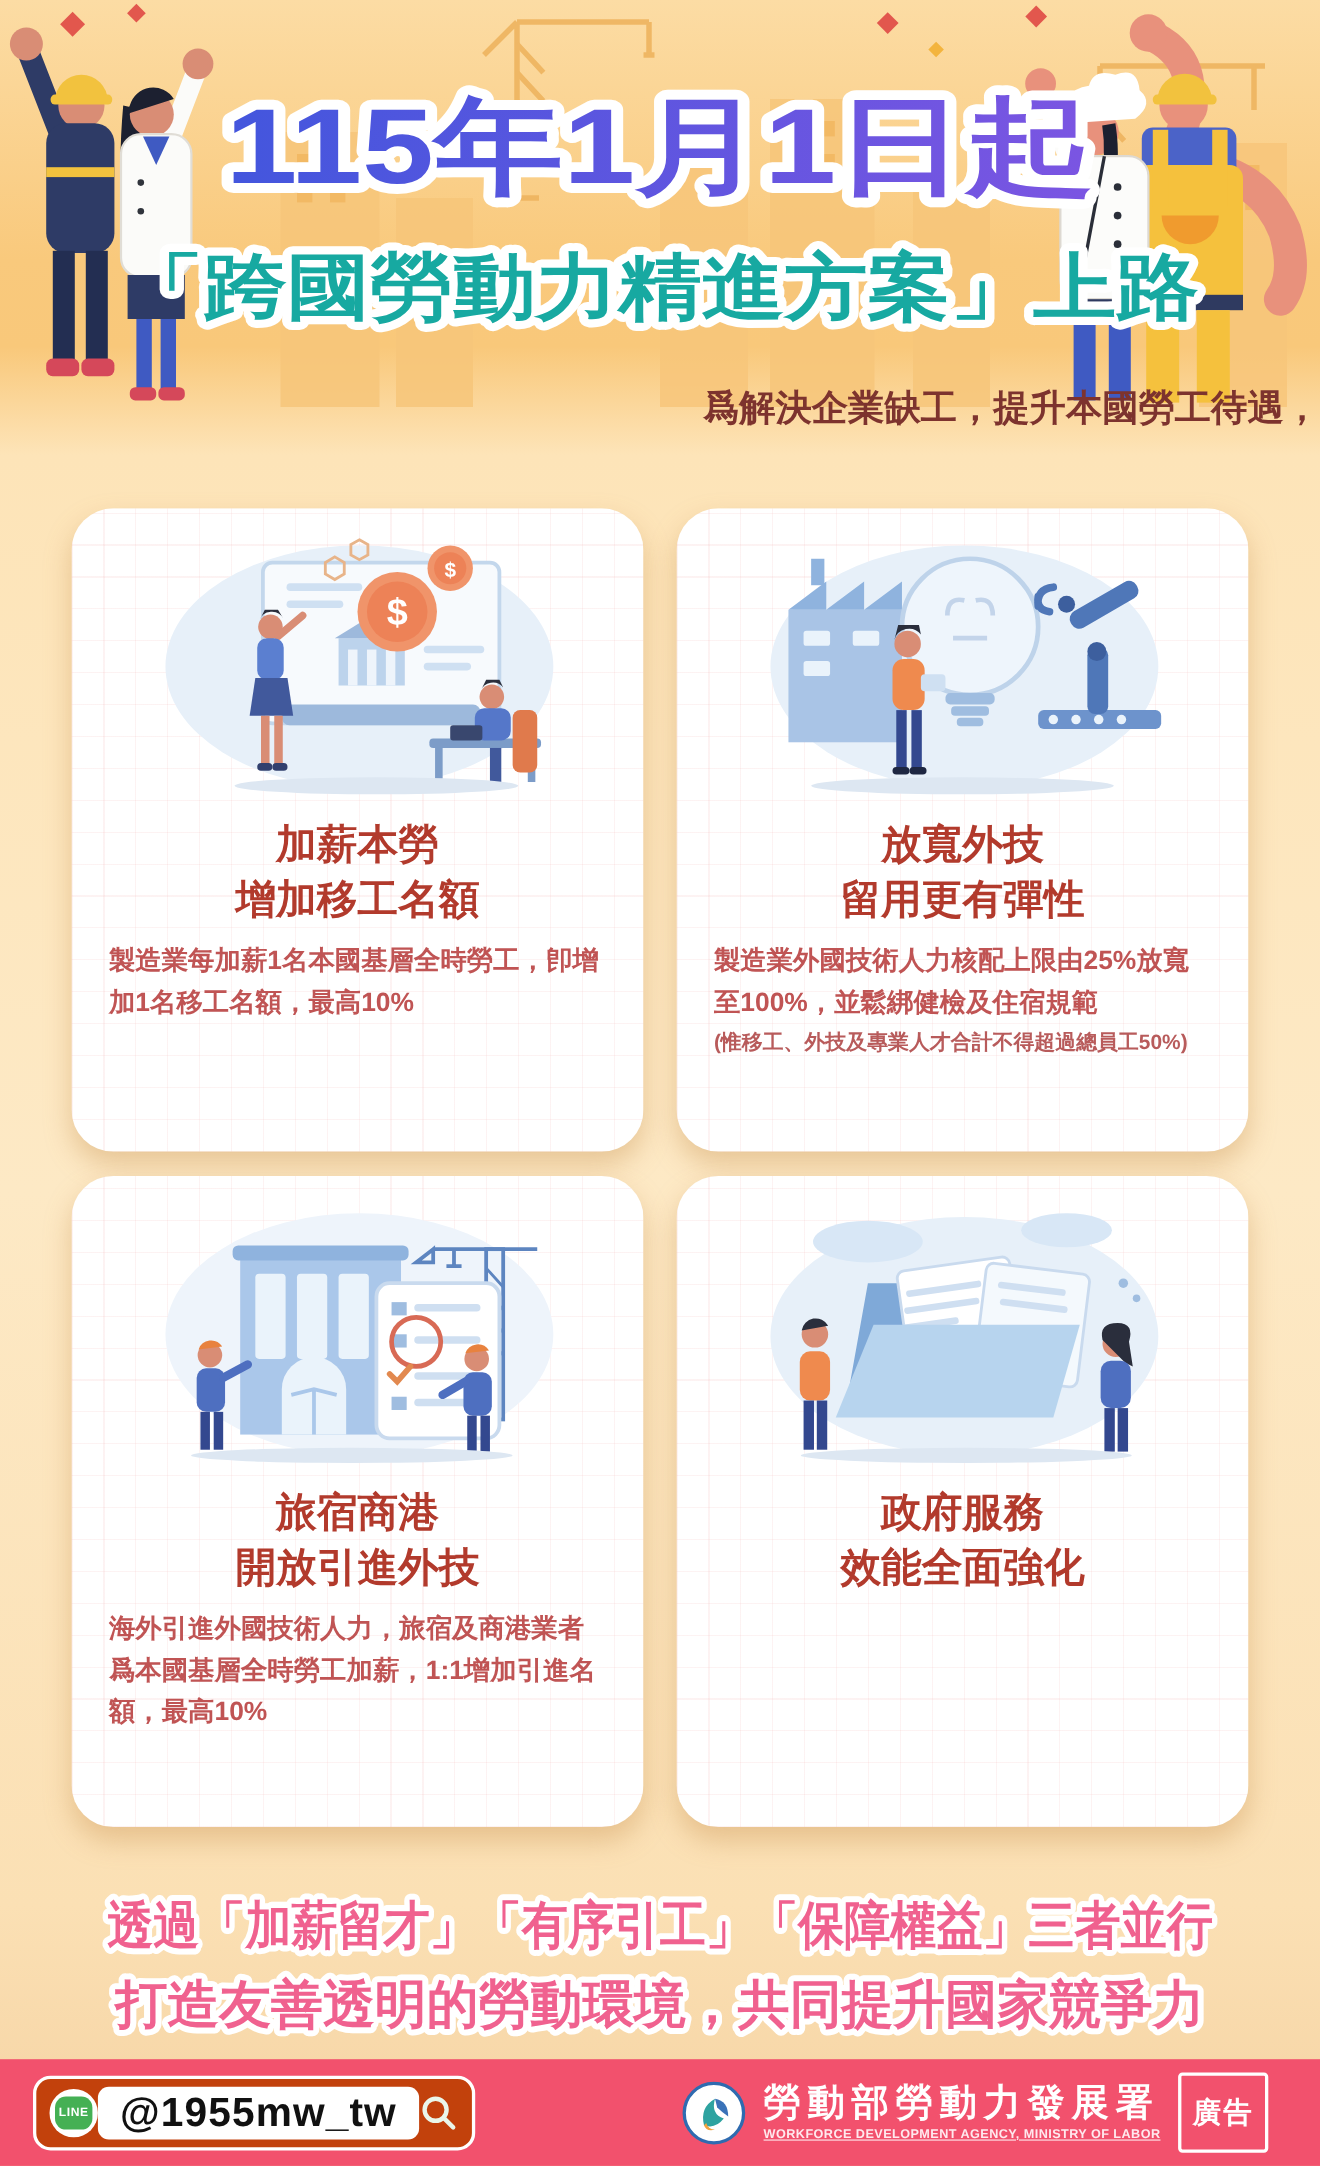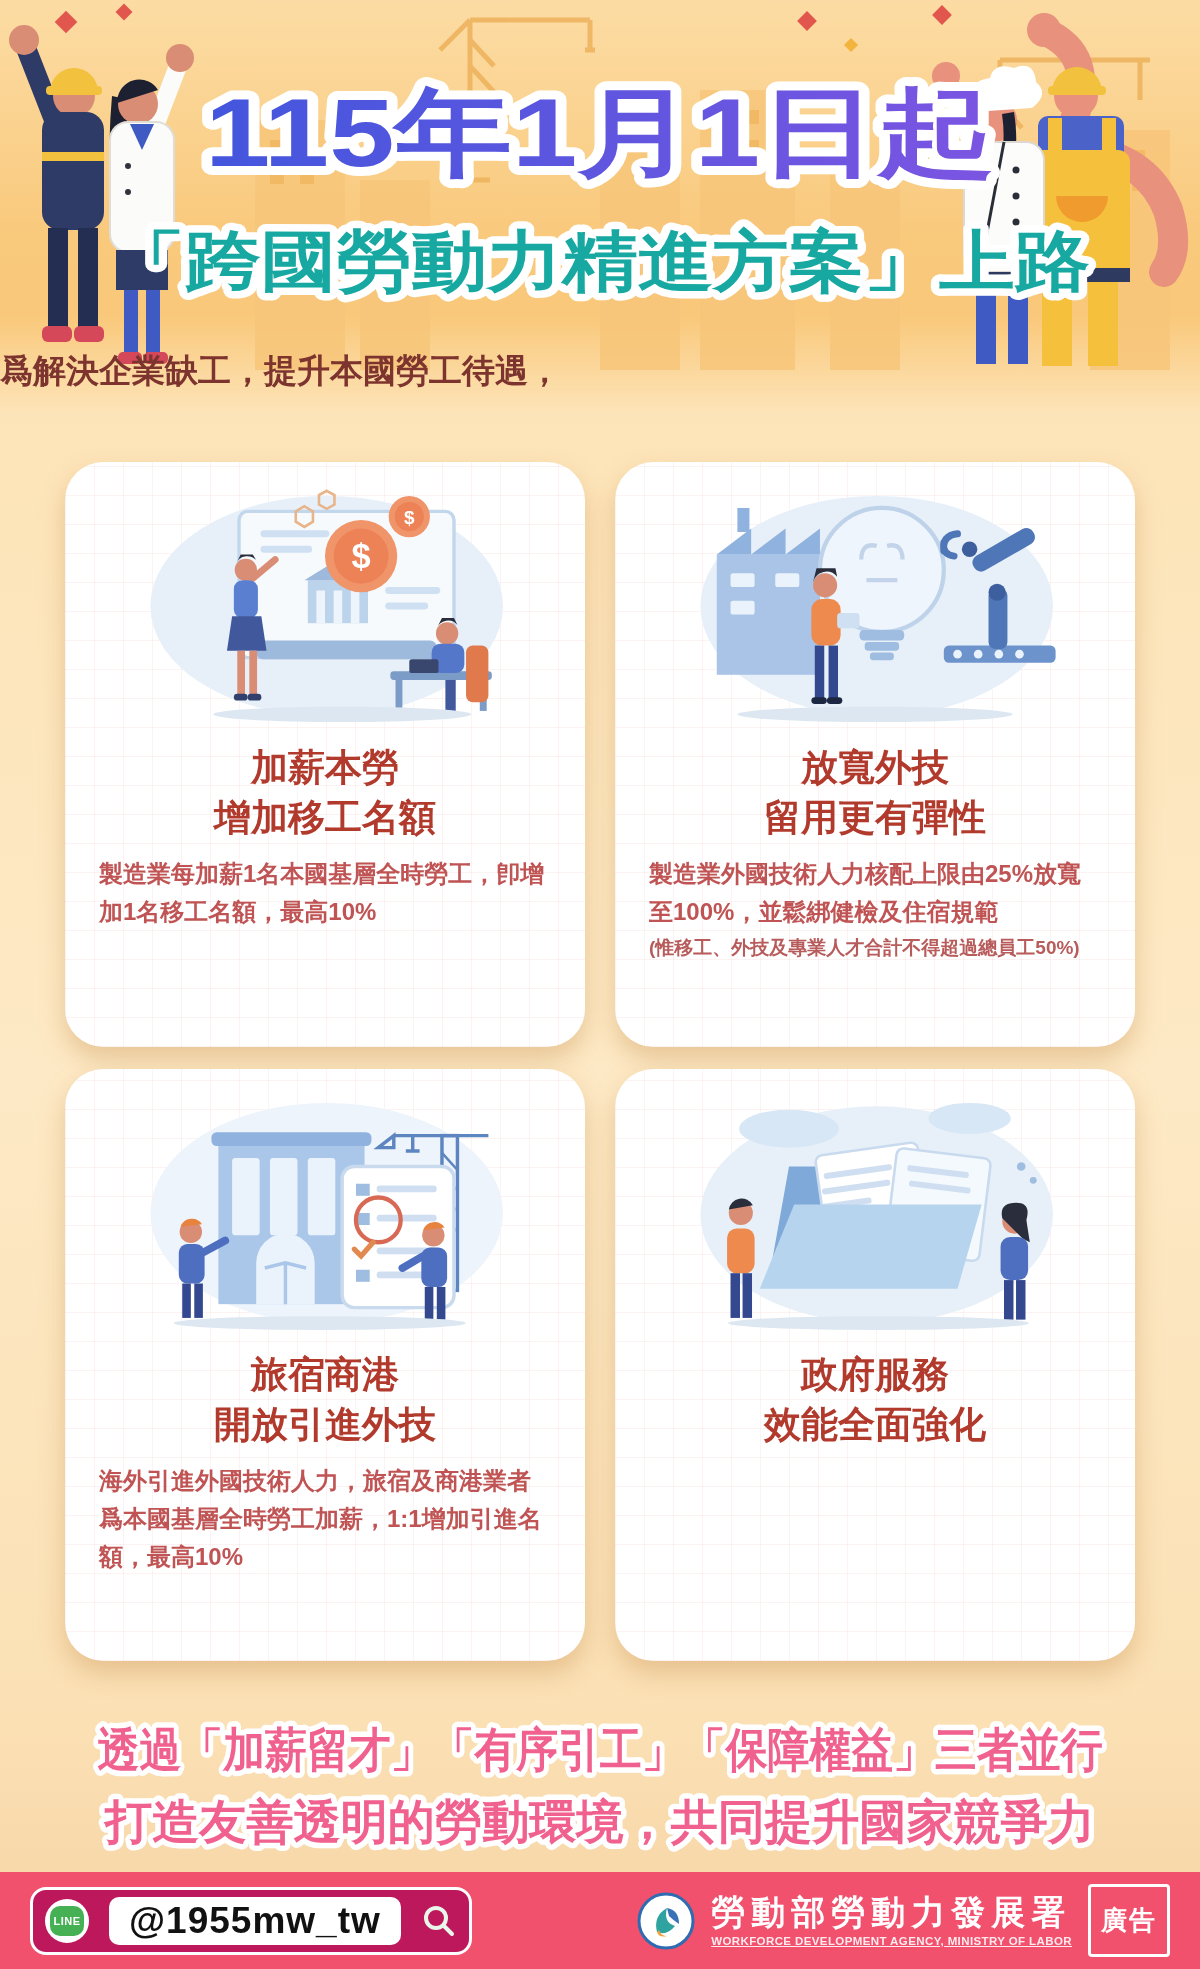--- a/index.html
+++ b/index.html
@@ -15,21 +15,21 @@
   svg text{ font-family:"Liberation Sans","DejaVu Sans",sans-serif; }
 
   
   .skyline{ position:absolute; top:0; left:0; width:1200px; height:420px; }
   .hero-left{ position:absolute; top:0; left:-8px; width:240px; height:380px; }
   .hero-right{ position:absolute; top:0; right:-10px; width:290px; height:380px; }
 
   .title-svg{ position:absolute; top:62px; left:0; width:1200px; height:140px; }
   .subtitle-svg{ position:absolute; top:198px; left:0; width:1200px; height:120px; }
 
-  .intro{ position:absolute; top:348px; left:0; width:1200px; text-align:left;
+  .intro{ position:absolute; top:348px; left:0; width:1200px; text-align:right;
           color:#7d332e; font-weight:bold; font-size:33px; line-height:1.42; }
   .intro .hl{ color:#7b80da; }
   .intro .num{ color:#e3231c; font-size:54px; line-height:1; vertical-align:-6px; padding:0 6px;}
 
   
   .cards{
     position:absolute; top:462px; left:65px; width:1070px;
     display:grid; grid-template-columns:520px 520px; grid-template-rows:585px 592px;
     column-gap:30px; row-gap:22px;
   }
@@ -53,34 +53,34 @@
   .slogan1{ position:absolute; top:1706px; left:0; width:1200px; height:88px; }
   .slogan2{ position:absolute; top:1778px; left:0; width:1200px; height:88px; }
 
   
   .footer{
     position:absolute; left:0; top:1872px; width:1200px; height:97px;
     background:#f2516d; display:flex; align-items:center; justify-content:space-between;
     padding:0 30px;
   }
   .line-badge{
-    display:flex; align-items:center; gap:20px;
-    background:#be185d; border:3px solid #fff; border-radius:16px;
+    display:flex; align-items:center; gap:0;
+    background:#c2410c; border:3px solid #fff; border-radius:16px;
     padding:7px 12px;
   }
   .line-logo{ width:44px; height:44px; border-radius:50%; background:#fff;
     display:flex; align-items:center; justify-content:center; }
   .line-bubble{ width:34px; height:30px; background:#45b054; border-radius:10px;
     display:flex; align-items:center; justify-content:center;
     color:#fff; font-size:11px; font-weight:bold; letter-spacing:.5px; }
   .line-id-box{ background:#fff; border-radius:10px; padding:3px 20px;
     color:#111; font-size:37px; font-weight:bold; letter-spacing:1px; }
   .search-icon{ width:36px; height:36px; }
 
-  .footer-right{ display:flex; align-items:center; gap:16px; margin-right:0; }
+  .footer-right{ display:flex; align-items:center; gap:16px; margin-right:17px; }
   .wda-logo{ width:58px; height:58px; }
   .agency-names{ display:flex; flex-direction:column; }
   .agency-name{ color:#fff; font-size:34px; font-weight:bold; letter-spacing:6px; line-height:1.1;}
   .agency-name-en{ color:#ffe9ee; font-size:11.5px; font-weight:bold; letter-spacing:.4px; margin-top:3px;text-decoration:underline;}
   .ad-badge{ border:3px solid #fff; border-radius:4px; color:#fff; font-size:26px;
     font-weight:bold; padding:16px 10px; letter-spacing:2px; }
 </style>
 </head>
 <body>
 

